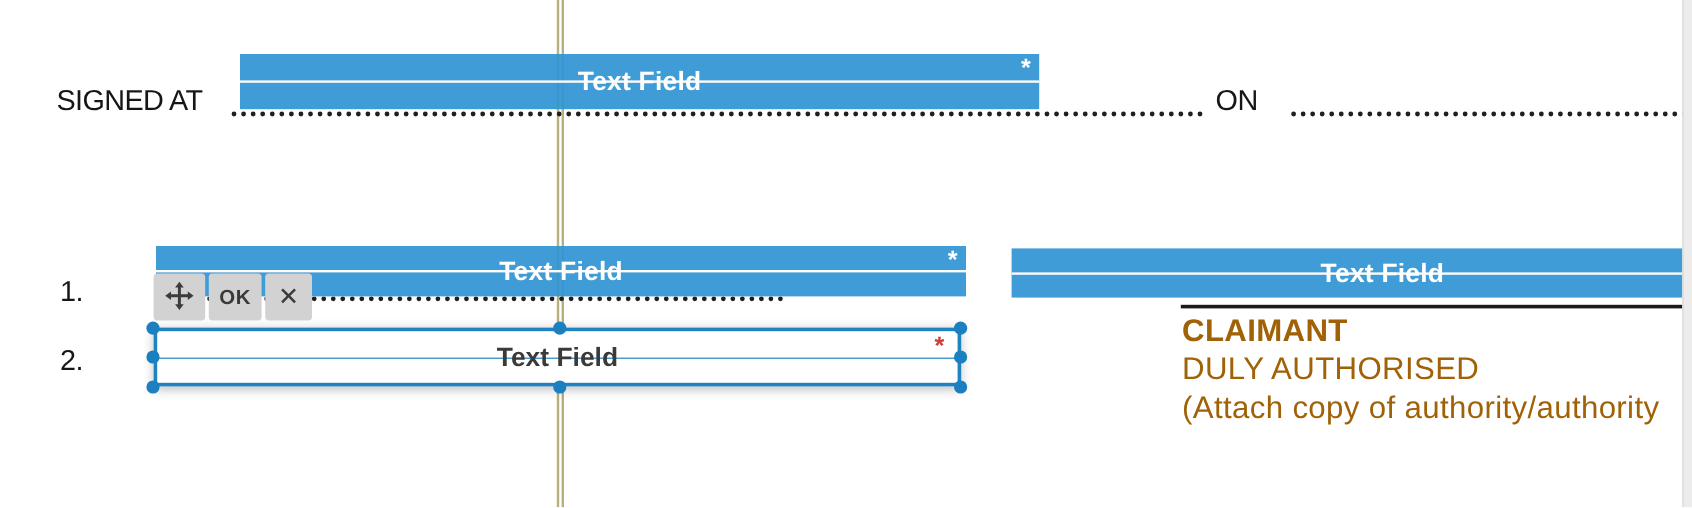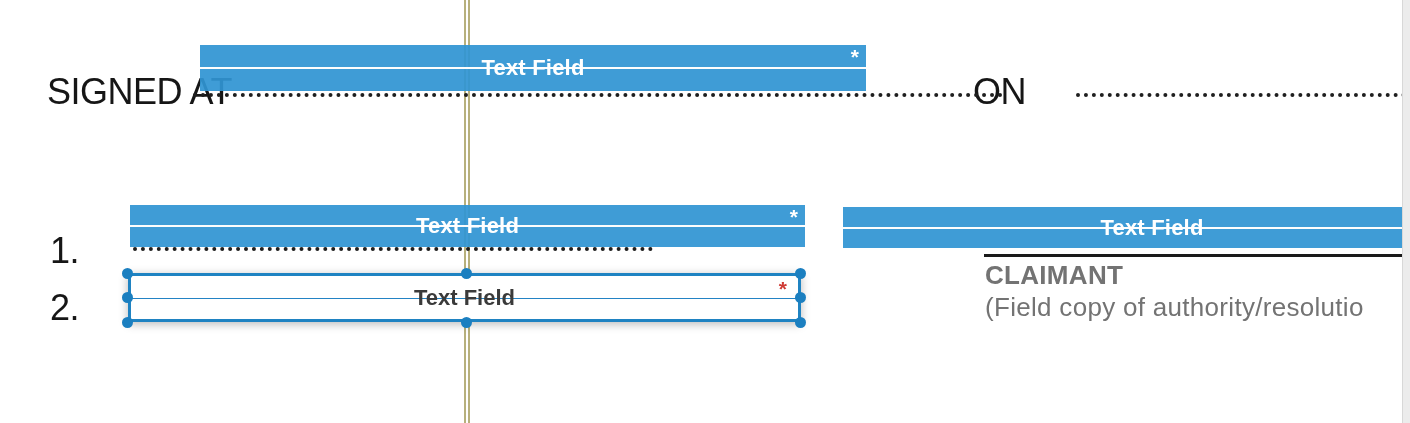--- a/index.html
+++ b/index.html
@@ -3,21 +3,21 @@
 <meta charset="utf-8">
 <style>
   html,body{margin:0;padding:0;background:#fff;}
   .stage{position:relative;width:1410px;height:423px;overflow:hidden;
          font-family:"Liberation Sans",sans-serif;background:#fff;}
   .page{position:absolute;left:0;top:0;width:1402px;height:423px;overflow:hidden;background:#fff;}
   .gutter{position:absolute;left:1402px;top:0;width:8px;height:423px;background:#ececec;border-left:1px solid #d8d8d8;z-index:8;}
 
   .guide{position:absolute;top:0;width:2px;height:423px;background:#b7b07c;z-index:1;}
 
-  .doc-label{position:absolute;font-size:36px;letter-spacing:-0.5px;color:#161616;white-space:nowrap;z-index:0;}
+  .doc-label{position:absolute;font-size:24px;letter-spacing:-0.5px;color:#161616;white-space:nowrap;z-index:0;}
   .dots{position:absolute;height:0;border-bottom:4px dotted #1f1f1f;z-index:1;}
 
   .field-overlay{position:absolute;background:rgba(48,149,211,0.93);z-index:2;}
   .field-overlay .mid-line{position:absolute;left:0;right:0;top:50%;margin-top:-1px;height:2px;background:#fdfdfd;}
   .field-overlay .flabel{position:absolute;inset:0;display:flex;align-items:center;justify-content:center;
         color:#fff;font-size:22px;font-weight:600;letter-spacing:0.2px;}
   .field-overlay .req{position:absolute;top:0px;right:7px;color:#fff;font-size:21px;font-weight:700;}
 
   .field-selected{position:absolute;box-sizing:border-box;background:#fff;border:3px solid #1f83c2;
         box-shadow:0 2px 9px rgba(0,0,0,0.28);z-index:3;}
@@ -29,53 +29,66 @@
   .handle{position:absolute;width:11px;height:11px;border-radius:50%;background:#1b7fc0;z-index:4;}
 
   .toolbar{position:absolute;display:flex;gap:3px;z-index:5;}
   .tbtn{height:39px;background:#d2d2d2;border:none;border-radius:3px;display:flex;align-items:center;
         justify-content:center;color:#3a3a3a;cursor:pointer;padding:0;}
   .tbtn.move{width:43px;}
   .tbtn.ok{width:44px;font-size:17px;font-weight:700;letter-spacing:0.5px;}
   .tbtn.close{width:39px;font-size:21px;font-weight:400;}
 
   .black-line{position:absolute;background:#1a1a1a;z-index:0;}
-  .claimant{position:absolute;font-size:26px;line-height:32px;letter-spacing:0.3px;color:#737373;white-space:nowrap;z-index:0;}
+  .claimant{position:absolute;font-size:26px;line-height:32px;letter-spacing:0.3px;color:#a16207;white-space:nowrap;z-index:0;}
   .claimant .b{font-weight:700;}
 </style>
 </head>
 <body>
 
 <div class="stage">
   <div class="page">
 
     <div class="guide" style="left:464px;"></div>
     <div class="guide" style="left:468px;"></div>
 
     <div class="doc-label" style="left:47px;top:71px;">SIGNED AT</div>
     <div class="dots" style="left:193px;top:93px;width:810px;"></div>
-    <div class="doc-label" style="left:973px;top:71px;">ON</div>
+    <div class="doc-label" style="left:1013px;top:71px;">ON</div>
     <div class="dots" style="left:1076px;top:93px;width:330px;"></div>
 
     <div class="field-overlay" style="left:200px;top:45px;width:666px;height:46px;">
       <div class="mid-line"></div>
       <div class="flabel">Text Field</div>
       <div class="req">*</div>
     </div>
 
 
     <div class="doc-label" style="left:50px;top:230px;">1.</div>
     <div class="dots" style="left:133px;top:247px;width:520px;"></div>
 
     <div class="field-overlay" style="left:130px;top:205px;width:675px;height:42px;">
       <div class="mid-line"></div>
       <div class="flabel">Text Field</div>
       <div class="req">*</div>
     </div>
 
+    <div class="toolbar" style="left:128px;top:228px;">
+      <button class="tbtn move">
+        <span>
+          <svg viewBox="0 0 24 24" width="27" height="27">
+            <path d="M12 1.5 L15.2 5.8 H13.1 V10.9 H18.2 V8.8 L22.5 12 L18.2 15.2 V13.1 H13.1 V18.2 H15.2 L12 22.5 L8.8 18.2 H10.9 V13.1 H5.8 V15.2 L1.5 12 L5.8 8.8 V10.9 H10.9 V5.8 H8.8 Z" fill="#3c3c3c"></path>
+          </svg>
+        </span>
+      </button>
+      <button class="tbtn ok">OK</button>
+      <button class="tbtn close">
+          <span>✕</span>
+        </button>
+    </div>
 
     <div class="doc-label" style="left:50px;top:287px;">2.</div>
 
     <div class="field-selected" style="left:128px;top:273px;width:673px;height:49px;">
       <div class="mid-line"></div>
       <div class="flabel">Text Field</div>
       <div class="req">*</div>
     </div>
 
     <div class="handle" style="left:122px;top:268px;"></div>
@@ -89,19 +102,20 @@
 
     <div class="field-overlay" style="left:843px;top:207px;width:618px;height:41px;">
       <div class="mid-line"></div>
       <div class="flabel">Text Field</div>
     </div>
 
     <div class="black-line" style="left:984px;top:254px;width:420px;height:3px;"></div>
 
     <div class="claimant" style="left:985px;top:259px;">
       <div class="b">CLAIMANT</div>
-      <div>(Field copy of authority/resolutio</div>
+      <div>DULY AUTHORISED</div>
+      <div>(Attach copy of authority/authority</div>
     </div>
 
   </div>
 
   <div class="gutter"></div>
 </div>
 
 </body></html>

